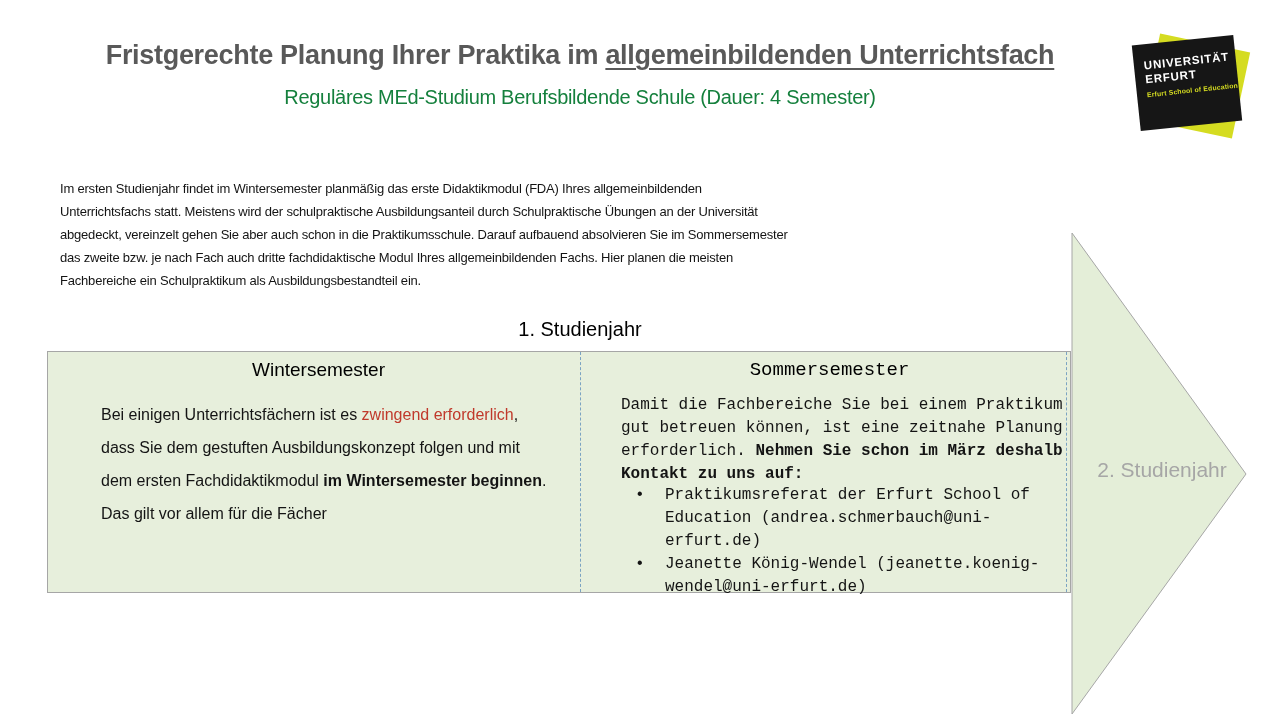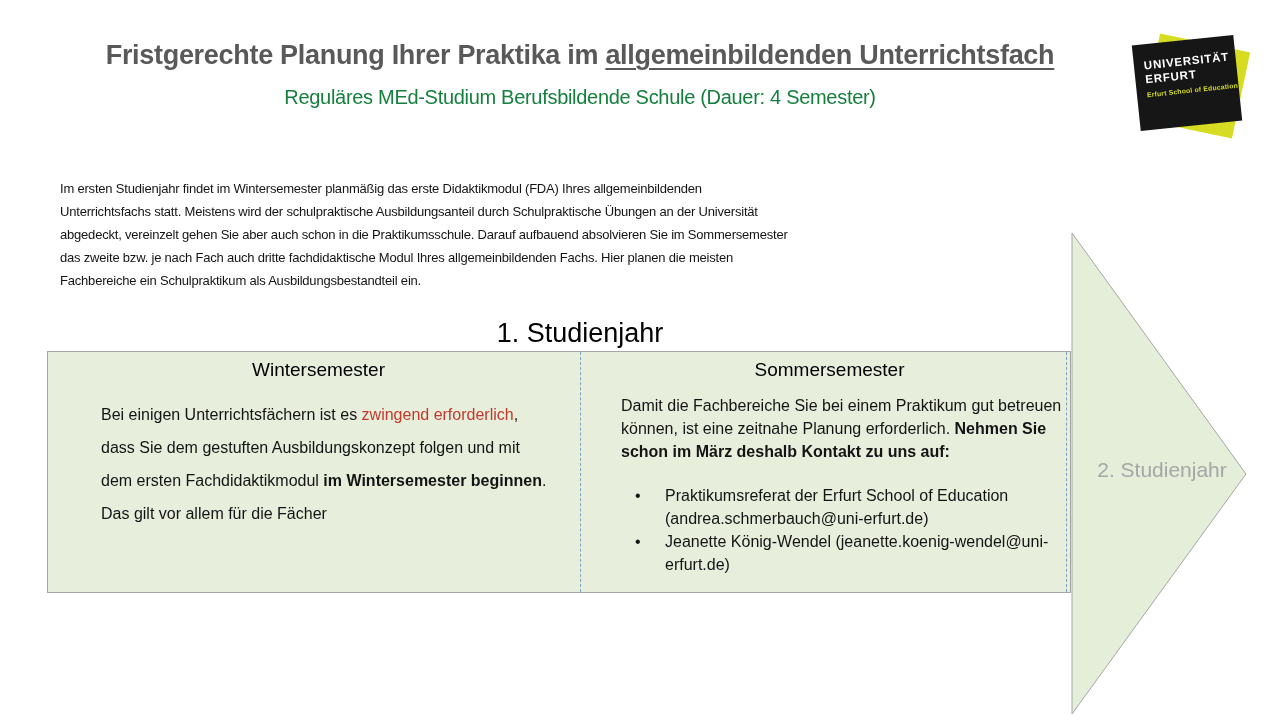--- a/index.html
+++ b/index.html
@@ -89,21 +89,21 @@
     letter-spacing: -0.2px;
   }
   .intro .line { line-height: 23px; white-space: nowrap; }
 
   
   .year1-label {
     position: absolute;
     left: 460px; top: 318px;
     width: 240px;
     text-align: center;
-    font-size: 27px;
+    font-size: 20px;
     color: #000000;
   }
 
   
   .year-box {
     position: absolute;
     left: 47px; top: 351px;
     width: 1024px; height: 242px;
     background: #e7efdc;
     border: 1px solid #a6a6a6;
@@ -113,21 +113,21 @@
     top: 352px;
     height: 240px;
     width: 0;
     border-left: 1px dashed #7ba3c2;
   }
   .divider.mid { left: 580px; }
   .divider.right { left: 1066px; }
 
   .semester-col { position: absolute; top: 0; height: 100%; }
   .col-winter { left: 0; width: 533px; }
-  .col-sommer { left: 533px; width: 489px; }
+  .col-sommer { left: 533px; width: 489px; font-family: Liberation Mono, monospace; }
   .semester-header {
     margin-top: 7px;
     text-align: center;
     font-size: 19px;
     color: #000000;
     padding-left: 8px;
   }
 
   .winter-text {
     position: absolute;

